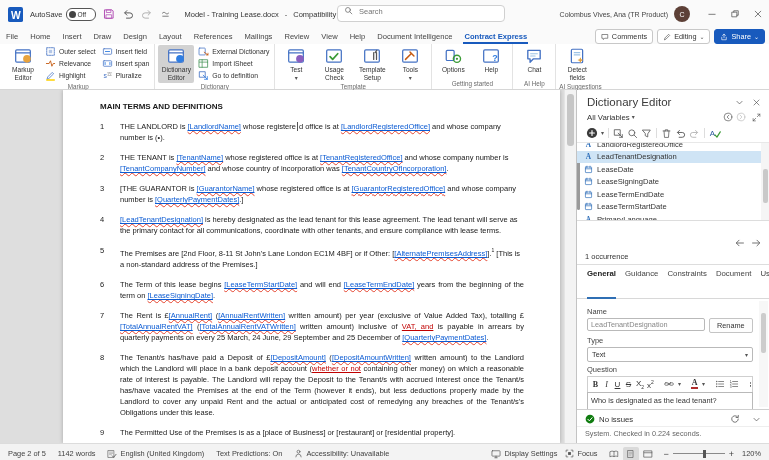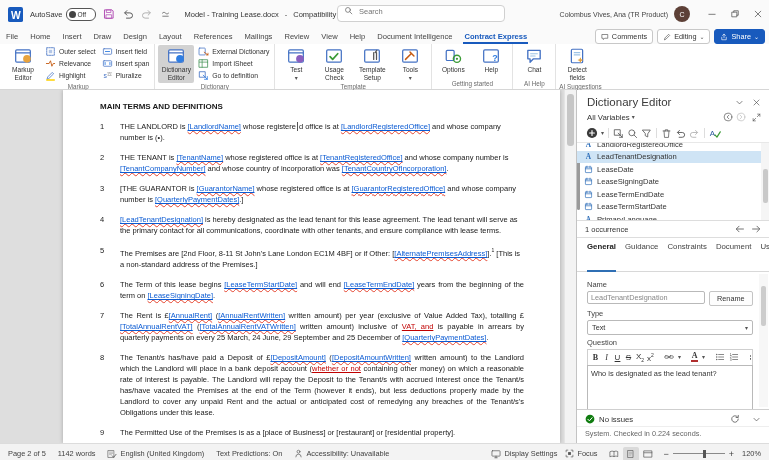--- a/index.html
+++ b/index.html
@@ -85,21 +85,21 @@
   .p-row2 .icons{display:flex;gap:3px;align-items:center;}
   .p-toolbar{display:flex;align-items:center;gap:3px;padding:3px 8px 3px 9px;border-bottom:1px solid #e8e8e8;}
   .tb-sep{width:1px;height:10px;background:#ddd;margin:0 1px;}
   .varlist{height:77px;overflow:hidden;position:relative;border-bottom:1px solid #ddd;}
   .varlist-inner{position:absolute;left:0;top:-5px;right:8px;}
   .varrow{display:flex;align-items:center;gap:4px;height:12.5px;padding-left:7px;font-size:7.6px;color:#333;}
   .varrow.selected{background:#cfe4f5;}
   .vscroll{position:absolute;right:0;top:0;width:8px;height:100%;background:#f5f5f5;}
   .vscroll .thumb{position:absolute;left:1.5px;width:5px;background:#c9c9c9;border-radius:2px;}
   .occrow{display:flex;align-items:center;padding:3px 8px;border-bottom:1px solid #ddd;}
-  .occrow .txt{flex:1;font-size:7.5px;color:#333;}
+  .occrow .txt{flex:1;font-size:7.5px;color:#333;margin-top:28px;}
   .ptabs{display:flex;gap:9px;padding:4px 10px 0 10px;border-bottom:1px solid #d8d8d8;}
   .ptab{font-size:7.8px;color:#444;padding-bottom:20px;position:relative;}
   .ptab.active{font-weight:bold;color:#222;}
   .ptab.active::after{content:"";position:absolute;left:0;right:0;bottom:-1px;height:2px;background:#2f6fb4;}
   .pform{flex:1;position:relative;padding:5px 16px 0 10px;overflow:hidden;}
   .flabel{font-size:7.5px;color:#444;margin:3px 0 2px 0;}
   .namerow{display:flex;gap:4px;}
   .tinput{height:13px;border:1px solid #b9b9b9;border-radius:2px;font-size:7.3px;color:#888;
           padding:0 3px;box-sizing:border-box;background:#fff;font-family:"Liberation Sans",sans-serif;width:118px;}
   .btn-rename{height:13px;border:1px solid #c4c4c4;background:#fdfdfd;border-radius:2px;

